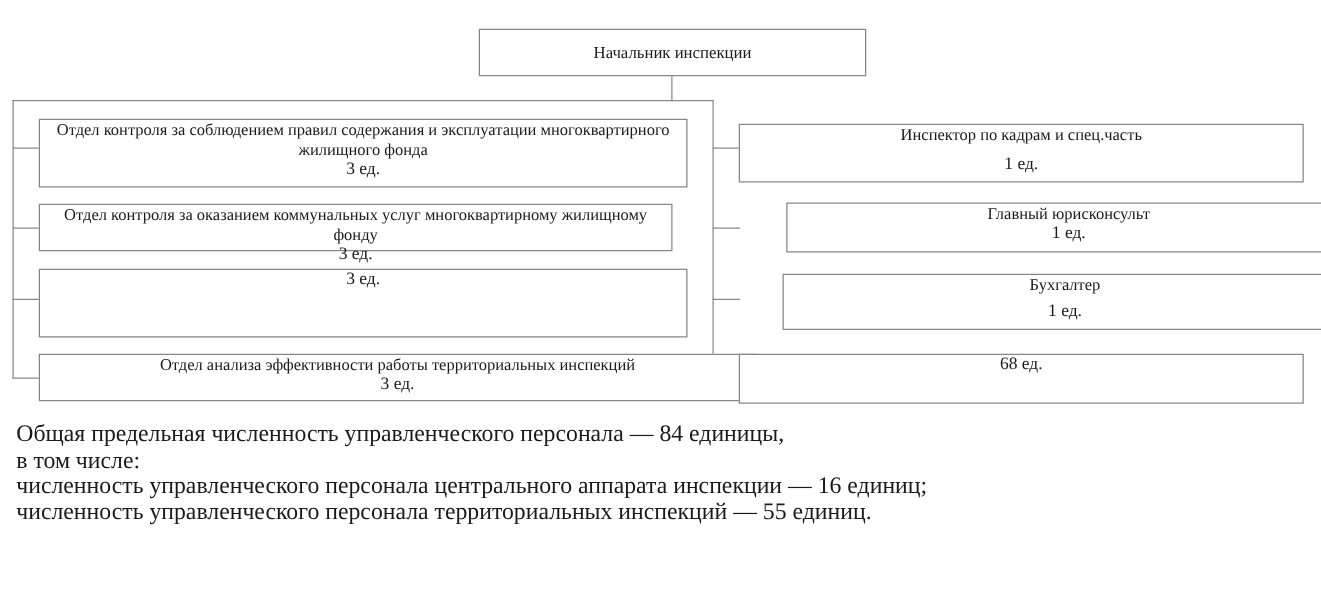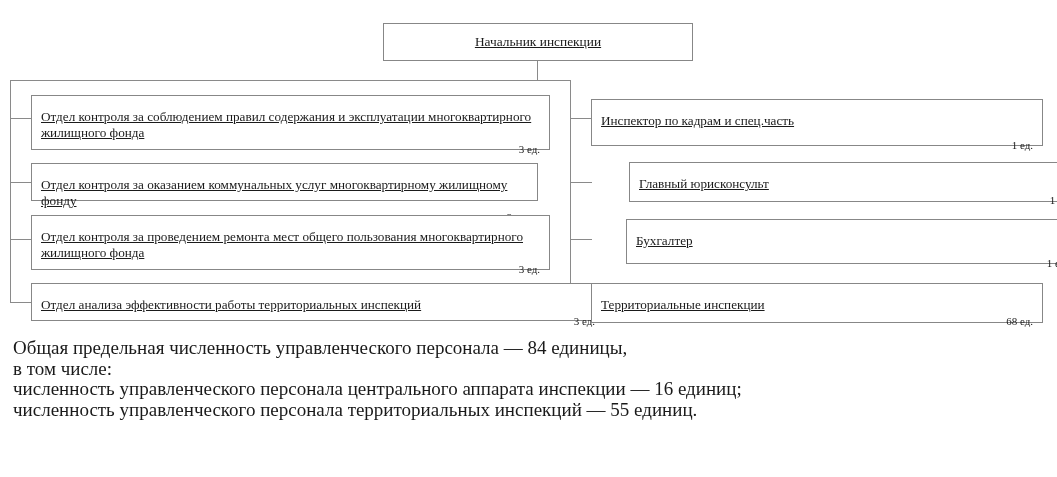--- a/index.html
+++ b/index.html
@@ -17,34 +17,33 @@
     color: #1a1a1a;
     overflow: hidden;
   }
 
   
   .node {
     position: absolute;
     box-sizing: border-box;
     border: 1px solid #878787;
     background: #ffffff;
-    padding: 13px 9px 3px 9px;
+    padding: 0 9px 3px 9px;
   }
   .node .node-title {
     display: block;
-    text-align: left;
+    text-align: center;
     font-size: 13.2px;
     line-height: 16px;
     white-space: pre-line;
-    text-decoration: underline;
   }
   .node .node-count {
     display: block;
-    text-align: right;
-    font-size: 11px;
+    text-align: center;
+    font-size: 14px;
     line-height: 16px;
   }
 
   
   #root-node {
     left: 383px;
     top: 23px;
     width: 310px;
     height: 38px;
     padding: 0;
@@ -109,21 +108,20 @@
     <span class="node-title">Отдел контроля за соблюдением правил содержания и эксплуатации многоквартирного жилищного фонда</span>
     <span class="node-count">3 ед.</span>
   </div>
 
   <div class="node" style="left:31px; top:163px; width:507px; height:38px;">
     <span class="node-title">Отдел контроля за оказанием коммунальных услуг многоквартирному жилищному фонду</span>
     <span class="node-count">3 ед.</span>
   </div>
 
   <div class="node" style="left:31px; top:215px; width:519px; height:55px;">
-    <span class="node-title">Отдел контроля за проведением ремонта мест общего пользования многоквартирного жилищного фонда</span>
     <span class="node-count">3 ед.</span>
   </div>
 
   <div class="node" style="left:31px; top:283px; width:574px; height:38px;">
     <span class="node-title">Отдел анализа эффективности работы территориальных инспекций</span>
     <span class="node-count">3 ед.</span>
   </div>
 
   <div class="node" style="left:591px; top:99px; width:452px; height:47px;">
     <span class="node-title">Инспектор по кадрам и спец.часть</span>
@@ -134,21 +132,20 @@
     <span class="node-title">Главный юрисконсульт</span>
     <span class="node-count">1 ед.</span>
   </div>
 
   <div class="node" style="left:591px; top:219px; width:452px; height:45px;margin-left:35px;">
     <span class="node-title">Бухгалтер</span>
     <span class="node-count" style="margin-top:6px;">1 ед.</span>
   </div>
 
   <div class="node" style="left:591px; top:283px; width:452px; height:40px;">
-    <span class="node-title">Территориальные инспекции</span>
     <span class="node-count">68 ед.</span>
   </div>
 
   <div id="summary">
     <span class="sline">Общая предельная численность управленческого персонала — 84 единицы,</span>
     <span class="sline">в том числе:</span>
     <span class="sline">численность управленческого персонала центрального аппарата инспекции — 16 единиц;</span>
     <span class="sline">численность управленческого персонала территориальных инспекций — 55 единиц.</span>
   </div>
 

